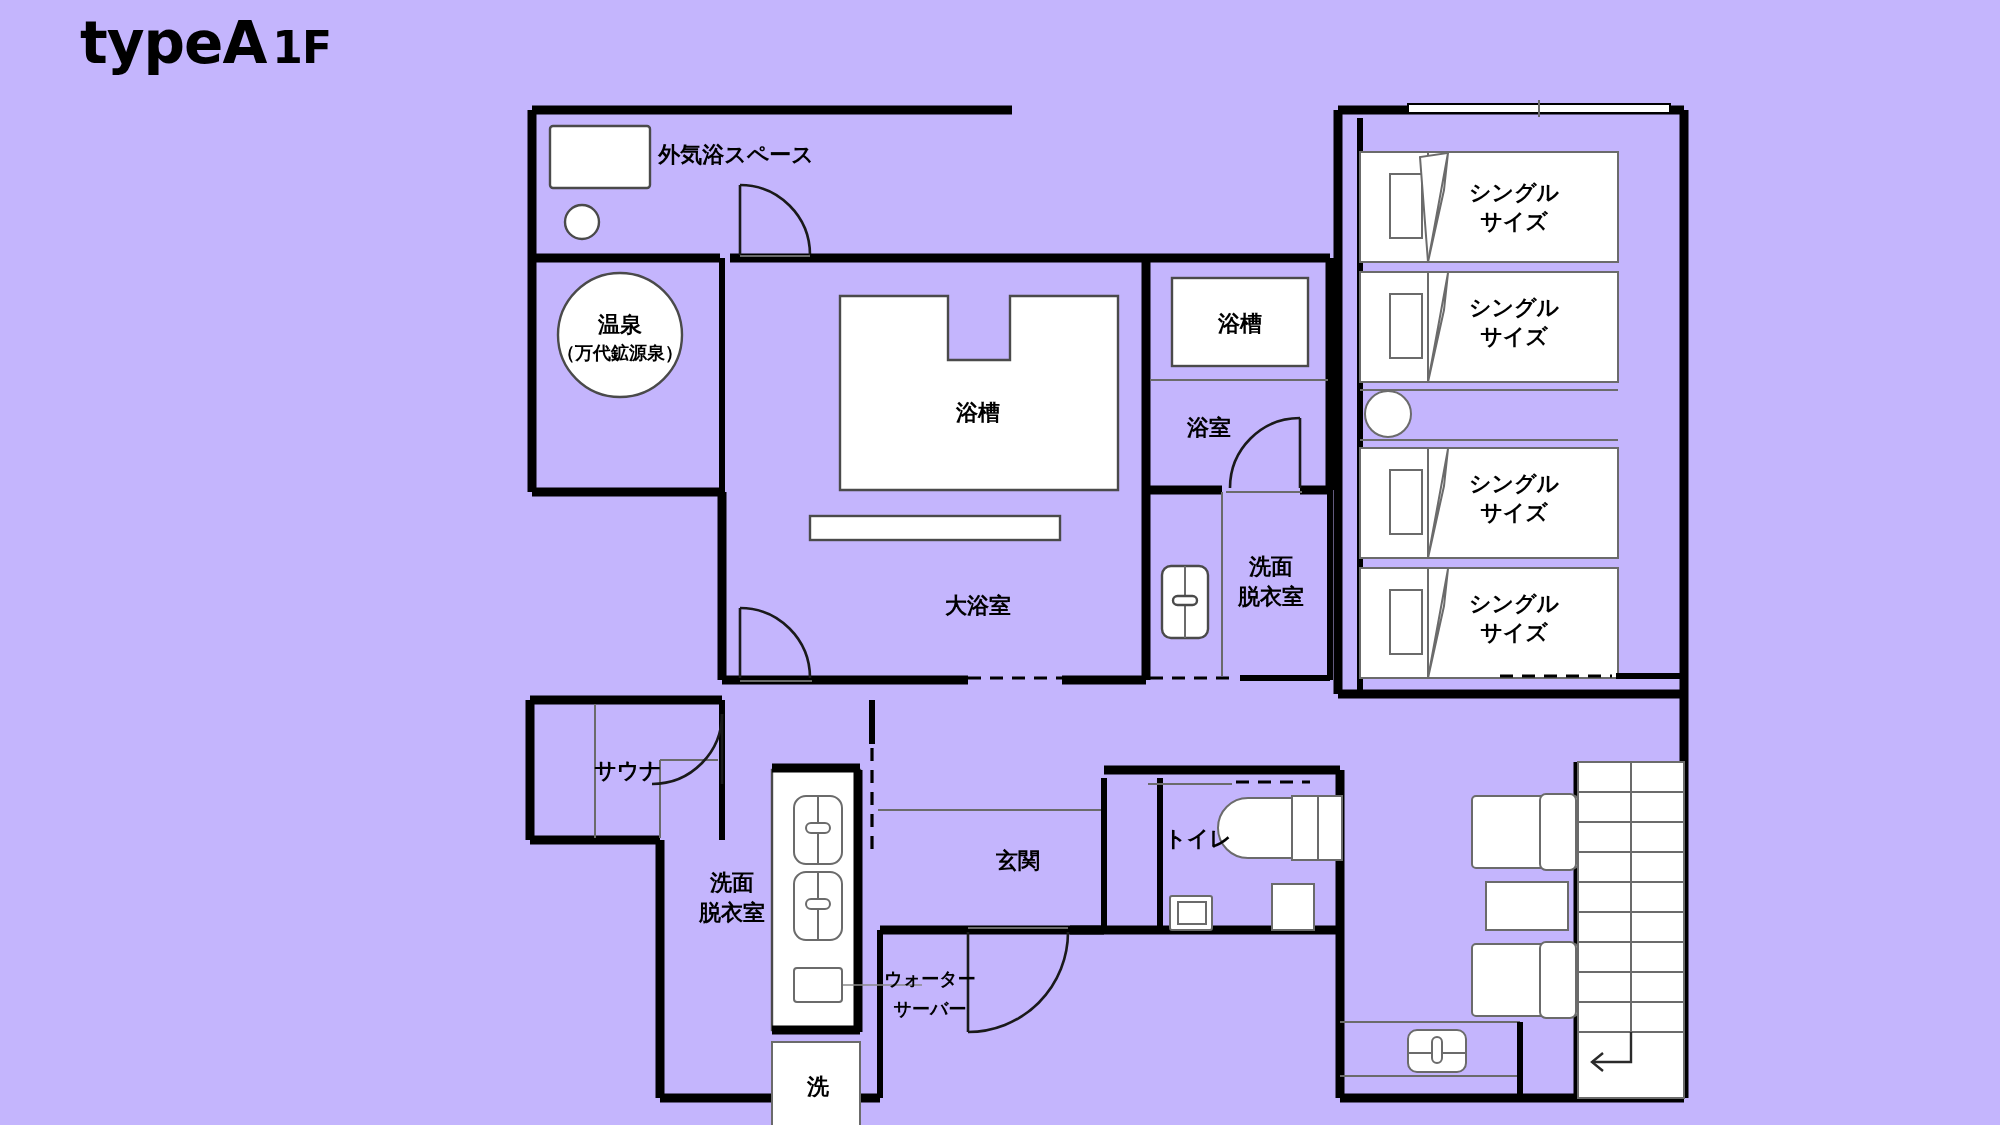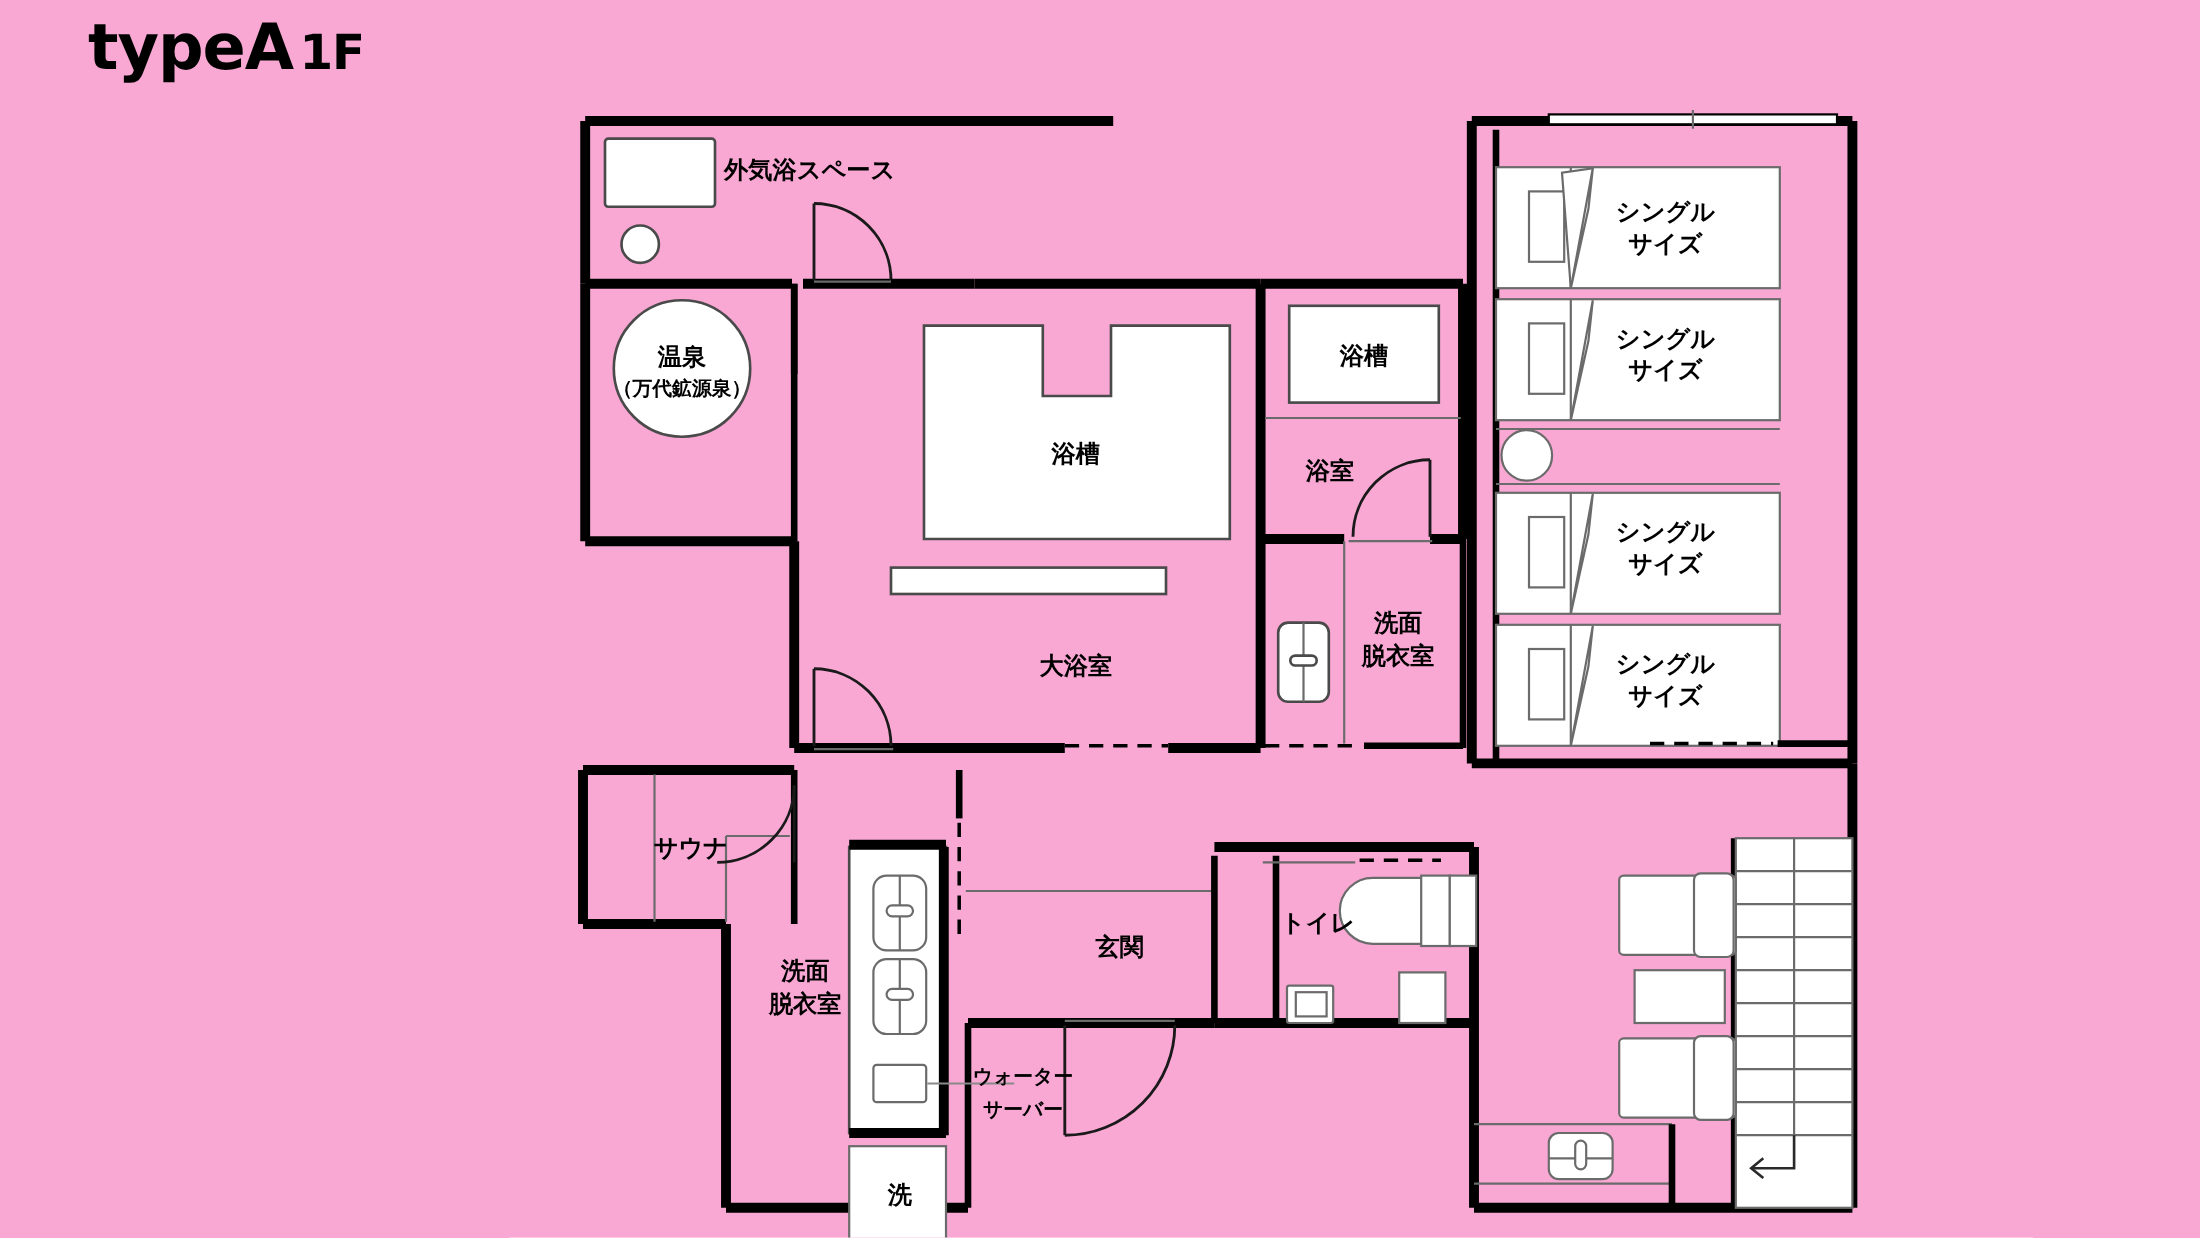--- a/index.html
+++ b/index.html
@@ -11,21 +11,21 @@
     width: 2000px;
     height: 1125px;
     font-family: "DejaVu Sans", "Liberation Sans", sans-serif;
     overflow: hidden;
     position: relative;
   }
   #plan-root {
     position: relative;
     width: 2000px;
     height: 1125px;
-    background: #f9a8d4;
+    background: #c4b5fd;
   }
   #plan-title {
     position: absolute;
     left: 80px;
     top: 14px;
     font-size: 58px;
     font-weight: 700;
     letter-spacing: -1px;
     color: #000000;
     line-height: 1;

